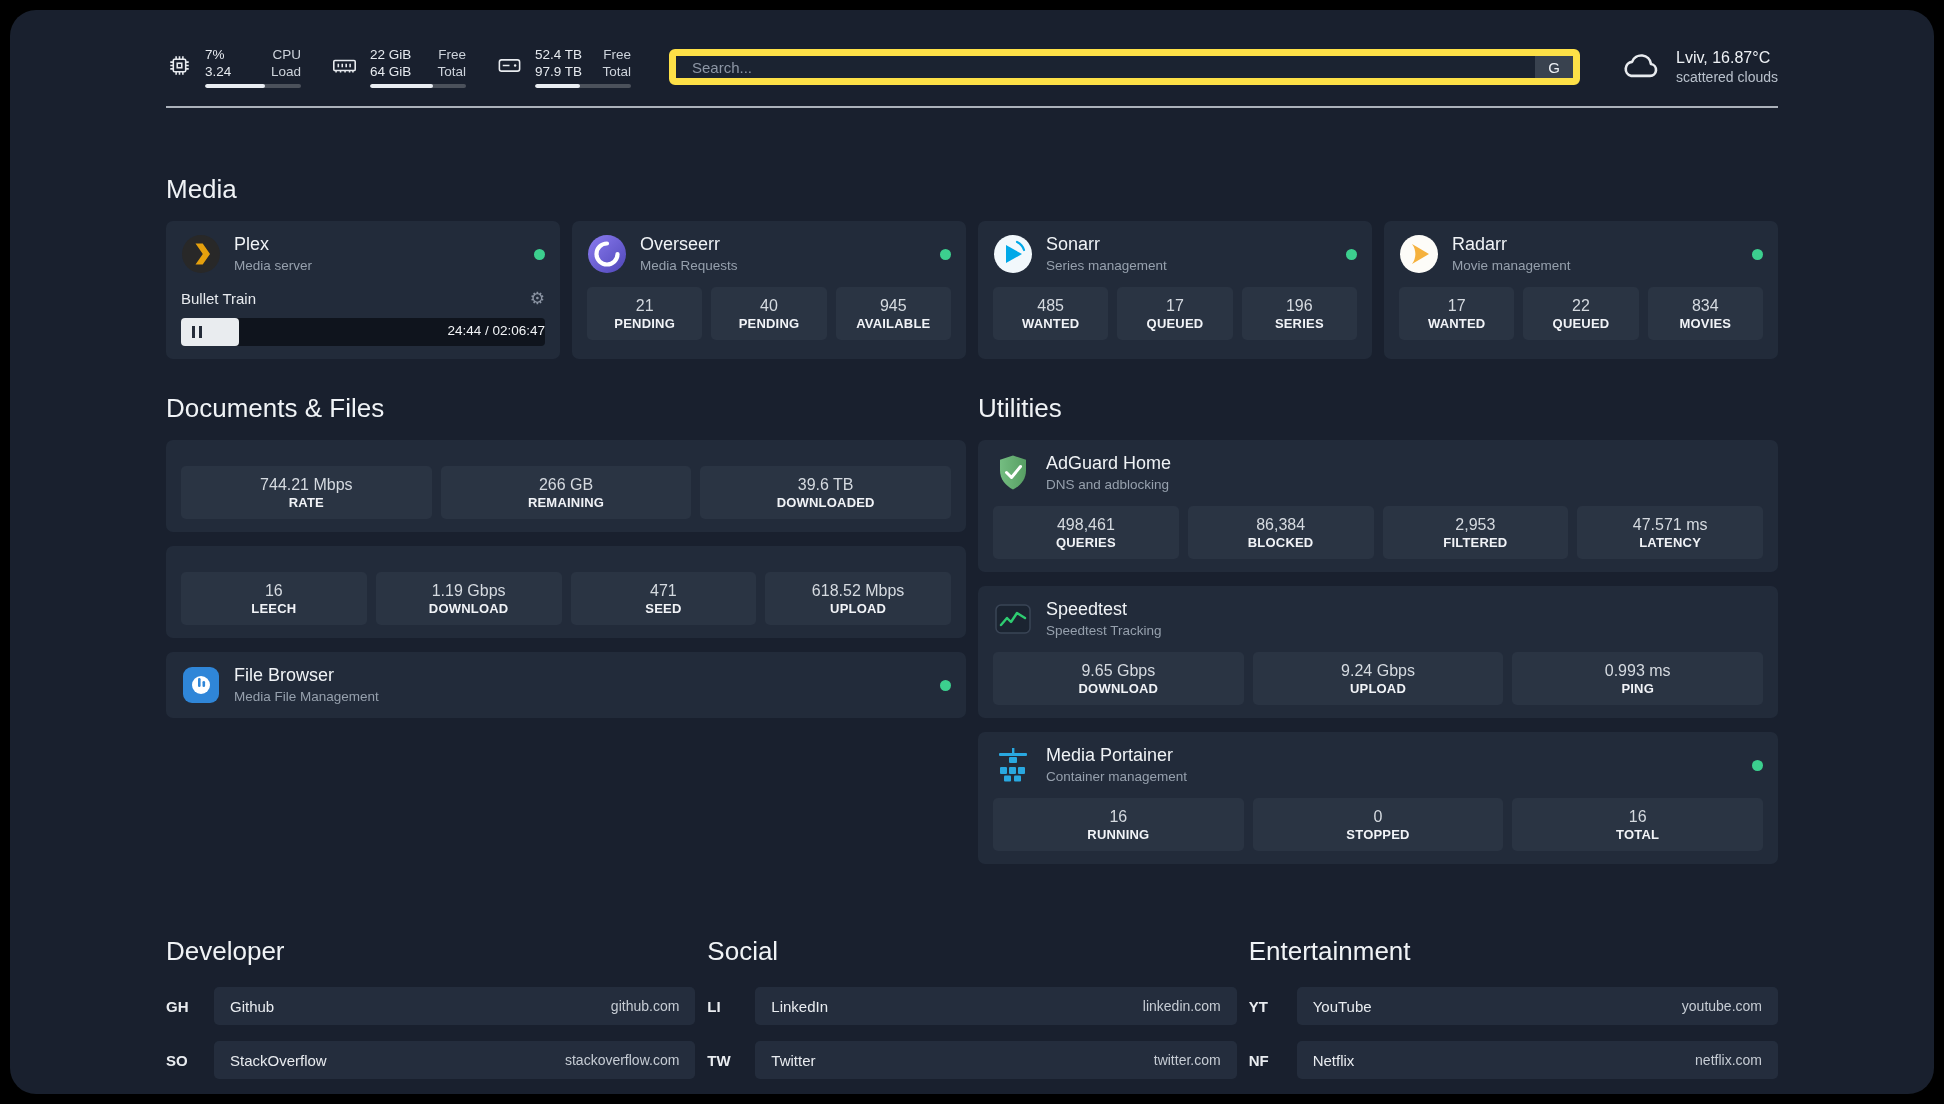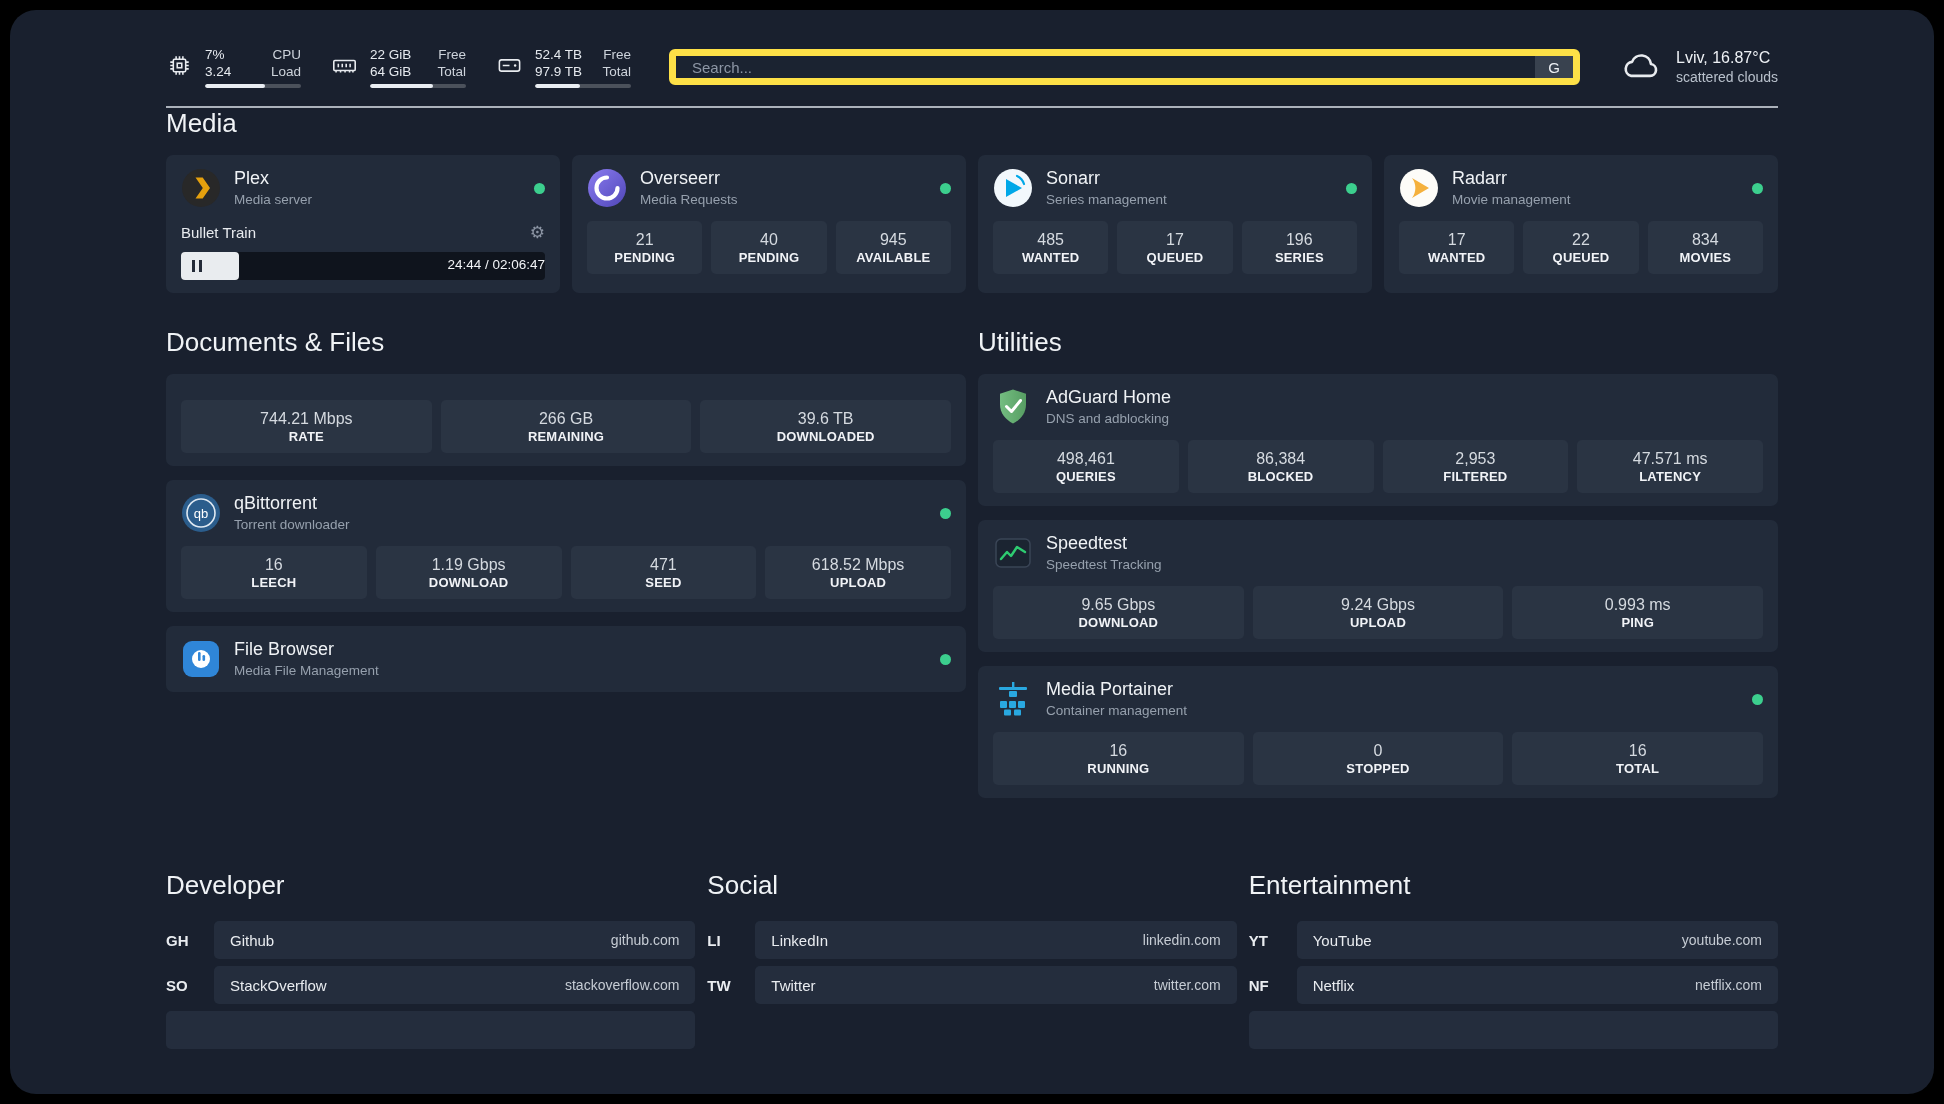--- a/index.html
+++ b/index.html
@@ -21,21 +21,21 @@
   .searchwrap input::placeholder { color:#8d96a5; }
   .search-engine { width:38px; display:flex; align-items:center; justify-content:center; background:#39424f; color:#eef1f5; font-size:15px; cursor:pointer; }
   .weather { display:flex; align-items:center; gap:14px; }
   .weather-main { font-size:16px; color:#eef1f5; line-height:20px; }
   .weather-sub { font-size:14px; color:#b9c1cc; line-height:18px; }
 
   .divider { margin-top:18px; border-bottom:2px solid rgba(220,226,234,0.75); }
 
   
   .section-title { font-size:26px; font-weight:500; color:#f0f3f6; }
-  .media-title { }
+  .media-title { margin-top:66px; }
   .media-row { display:flex; gap:12px; margin-top:16px; }
   .card { background:#222b3a; border-radius:7px; padding:13px 15px; flex:1; }
   .card-head { display:flex; align-items:center; gap:13px; }
   .app-icon { width:40px; height:40px; flex:0 0 40px; display:flex; align-items:center; justify-content:center; }
   .app-name { font-size:18px; font-weight:500; color:#f0f3f6; line-height:21px; }
   .app-desc { font-size:13.5px; color:#96a0ad; line-height:17px; margin-top:2px; }
   .status-dot { width:11px; height:11px; border-radius:50%; background:#3ccf8e; margin-left:auto; align-self:center; }
   .stats { display:flex; gap:9px; margin-top:13px; }
   .stat { flex:1; background:#2a3443; border-radius:5px; text-align:center; padding:9px 4px 8px; }
   .stat-value { font-size:16px; color:#d5dae0; line-height:19px; }
@@ -53,21 +53,21 @@
 
   .cols { display:flex; gap:12px; margin-top:34px; }
   .col { flex:1; display:flex; flex-direction:column; }
   .col .section-title { margin-bottom:16px; }
   .col .card { flex:0 0 auto; margin-bottom:14px; }
 
   
   .bottom { display:flex; gap:12px; margin-top:58px; }
   .bcol { flex:1; }
   .bcol .section-title { margin-bottom:20px; }
-  .bookmark { display:flex; align-items:center; gap:14px; margin-bottom:7px; cursor:pointer; }
+  .bookmark { display:flex; align-items:center; gap:14px; margin-bottom:16px; cursor:pointer; }
   .bm-abbr { width:34px; font-size:15px; font-weight:700; color:#e9ecf0; }
   .bm-bar { flex:1; height:38px; background:#242d3d; border-radius:5px; display:flex; align-items:center; justify-content:space-between; padding:0 16px; }
   .bm-name { font-size:15px; color:#e9ecf0; }
   .bm-url { font-size:14px; color:#c6ccd4; }
 </style>
 </head>
 <body>
 
 <div class="window">
   <div class="content">
@@ -307,34 +307,20 @@
                 <div class="stat-label">REMAINING</div>
               </div>
             <div class="stat">
                 <div class="stat-value">39.6 TB</div>
                 <div class="stat-label">DOWNLOADED</div>
               </div>
           </div>
         </div>
 
         <div class="card">
-          <div class="card-head">
-            <span class="app-icon">
-              <svg width="40" height="40" viewBox="0 0 40 40">
-                  <circle cx="20" cy="20" r="19" fill="#2b5d8c"></circle>
-                  <circle cx="20" cy="20" r="14" fill="none" stroke="#dfe9f2" stroke-width="1.6"></circle>
-                  <text x="20" y="25" text-anchor="middle" font-size="13" fill="#fff" font-family="sans-serif">qb</text>
-                </svg>
-            </span>
-            <div>
-              <div class="app-name">qBittorrent</div>
-              <div class="app-desc">Torrent downloader</div>
-            </div>
-            <span class="status-dot"></span>
-          </div>
           <div class="stats">
             <div class="stat">
                 <div class="stat-value">16</div>
                 <div class="stat-label">LEECH</div>
               </div>
             <div class="stat">
                 <div class="stat-value">1.19 Gbps</div>
                 <div class="stat-label">DOWNLOAD</div>
               </div>
             <div class="stat">

